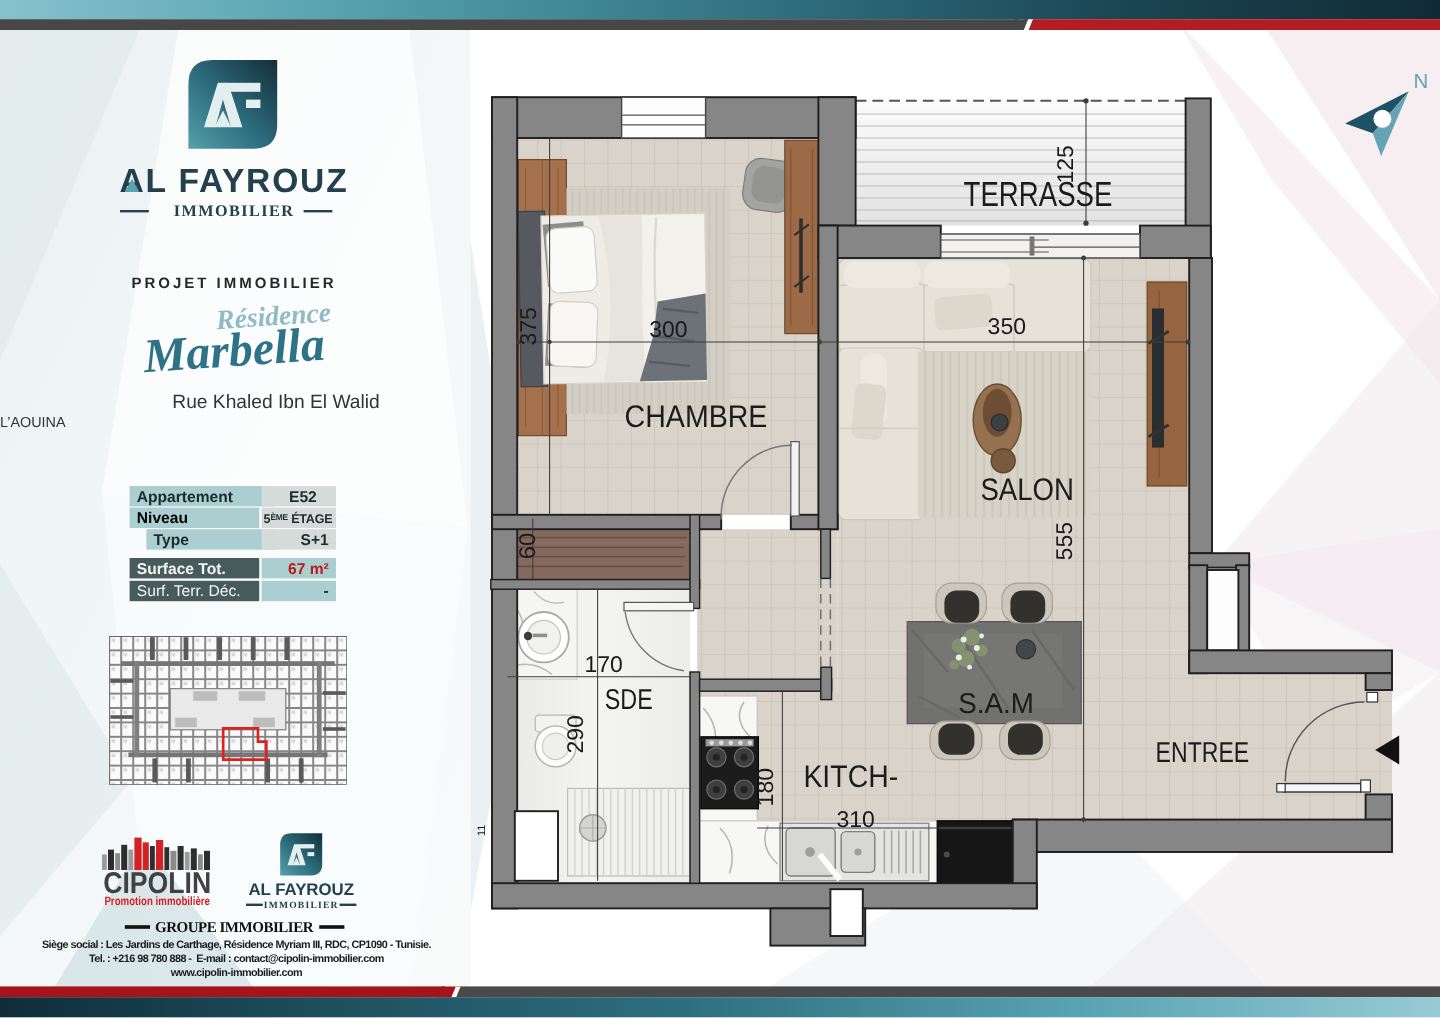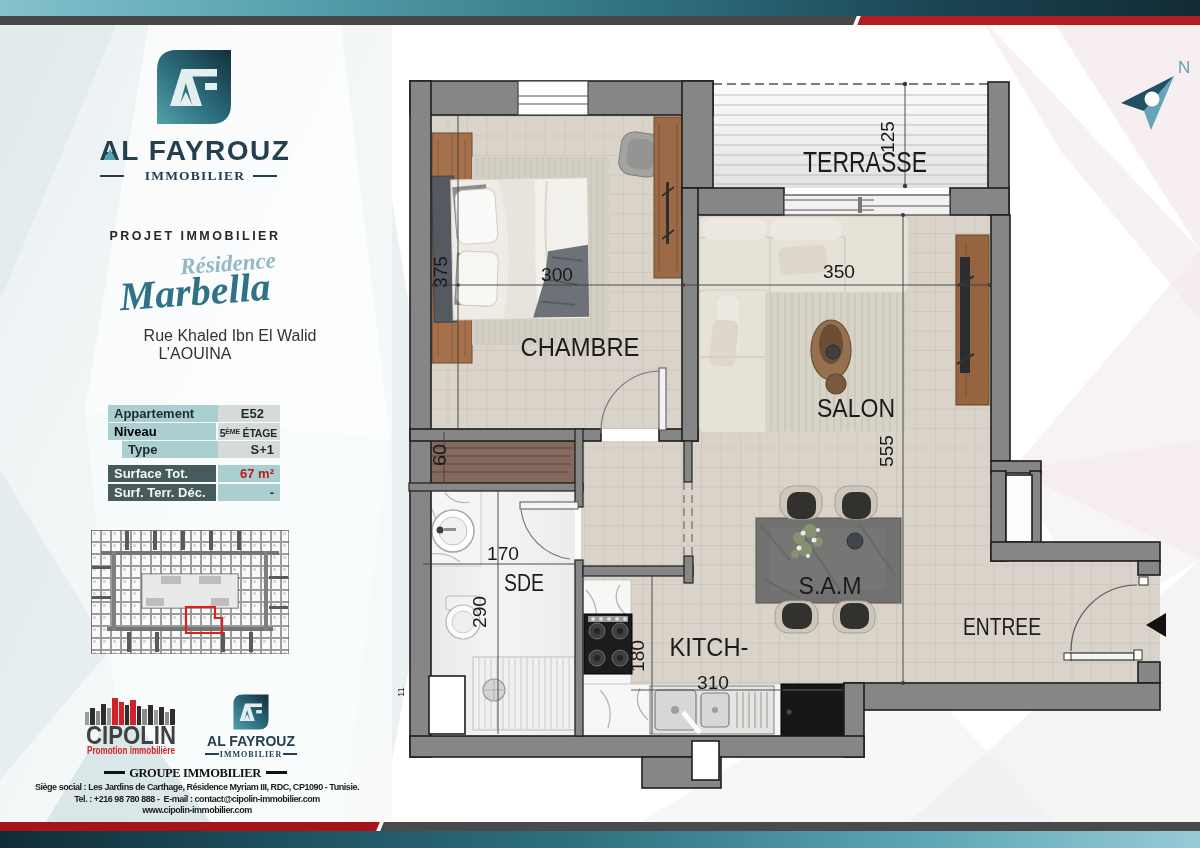--- a/index.html
+++ b/index.html
@@ -77,35 +77,35 @@
 <div class="abs" style="left:253px;top:175px;width:24px;height:2px;background:#24404e;"></div>
 
 <div class="abs" style="left:0;top:229px;width:390px;text-align:center;font-size:12.5px;font-weight:bold;color:#272727;letter-spacing:2.5px;">PROJET IMMOBILIER</div>
 
 <div class="abs" style="left:178px;top:251px;width:100px;text-align:center;font-family:'Liberation Serif',serif;font-style:italic;font-weight:bold;font-size:23px;color:#90bbc6;transform:rotate(-4deg);">Résidence</div>
 
 <div class="abs" style="left:102px;top:268px;width:186px;text-align:center;font-family:'Liberation Serif',serif;font-style:italic;font-weight:bold;font-size:40px;color:#2d7286;transform:rotate(-4deg);">Marbella</div>
 
 <div class="abs" style="left:0;top:327px;width:390px;text-align:center;font-size:16px;color:#333333;margin-left:35px;">Rue Khaled Ibn El Walid</div>
 
-<div class="abs" style="left:0;top:345px;width:390px;text-align:center;font-size:16px;color:#333333;">L’AOUINA</div>
+<div class="abs" style="left:0;top:345px;width:390px;text-align:left;font-size:12px;color:#333333;">L’AOUINA</div>
 
 <div class="abs" style="left:108px;top:405px;width:120px;height:17px;background:#abced1;font-size:13px;font-weight:bold;color:#1e2b2d;line-height:17px;padding-left:6px;box-sizing:border-box;">Appartement</div>
 <div class="abs" style="left:218px;top:405px;width:62px;height:17px;background:#d5dbd9;font-size:13px;font-weight:bold;color:#1e2b2d;line-height:17px;text-align:right;padding-right:16px;box-sizing:border-box;">E52</div>
 
 <div class="abs" style="left:108px;top:423px;width:108px;height:17px;background:#abced1;font-size:13px;font-weight:bold;color:#000000;line-height:17px;padding-left:6px;box-sizing:border-box;">Niveau</div>
 <div class="abs" style="left:218px;top:423px;width:62px;height:17px;background:#d5dbd9;font-size:10.5px;font-weight:bold;color:#1e2b2d;line-height:17px;text-align:right;padding-right:3px;box-sizing:border-box;letter-spacing:-0.2px;">5<span style="font-size:7px;vertical-align:3px;">ÈME</span> ÉTAGE</div>
 
 <div class="abs" style="left:122px;top:441px;width:108px;height:17px;background:#abced1;font-size:13px;font-weight:bold;color:#1e2b2d;line-height:17px;padding-left:6px;box-sizing:border-box;">Type</div>
 <div class="abs" style="left:218px;top:441px;width:62px;height:17px;background:#d5dbd9;font-size:13px;font-weight:bold;color:#1e2b2d;line-height:17px;text-align:right;padding-right:6px;box-sizing:border-box;">S+1</div>
 
 <div class="abs" style="left:108px;top:465px;width:108px;height:17px;background:#475a5c;font-size:13px;font-weight:bold;color:#f4f6f6;line-height:17px;padding-left:6px;box-sizing:border-box;">Surface Tot.</div>
 <div class="abs" style="left:218px;top:465px;width:62px;height:17px;background:#abced1;font-size:13px;font-weight:bold;color:#b91c1c;line-height:17px;text-align:right;padding-right:6px;box-sizing:border-box;">67 m²</div>
 
-<div class="abs" style="left:108px;top:484px;width:108px;height:17px;background:#475a5c;font-size:13px;font-weight:bold;color:#f4f6f6;line-height:17px;padding-left:6px;box-sizing:border-box;">Surf. Terr. Déc.</div>
+<div class="abs" style="left:108px;top:484px;width:108px;height:17px;background:#475a5c;font-size:13px;font-weight:normal;color:#f4f6f6;line-height:17px;padding-left:6px;box-sizing:border-box;">Surf. Terr. Déc.</div>
 <div class="abs" style="left:218px;top:484px;width:62px;height:17px;background:#abced1;font-size:13px;font-weight:bold;color:#1e2b2d;line-height:17px;text-align:right;padding-right:6px;box-sizing:border-box;">-</div>
 
 <svg class="abs" style="left:91px;top:530px" width="198" height="124" viewBox="0 0 198 124">
   <defs>
     <pattern id="cells" width="10" height="12" patternUnits="userSpaceOnUse">
       <rect width="10" height="12" fill="#f0f0f0"></rect>
       <rect x="0.4" y="0.4" width="9.2" height="11.2" fill="#fafafa" stroke="#858585" stroke-width="0.8"></rect>
       <rect x="2" y="2" width="3" height="3" fill="#d8d8d8"></rect>
     </pattern>
   </defs>

